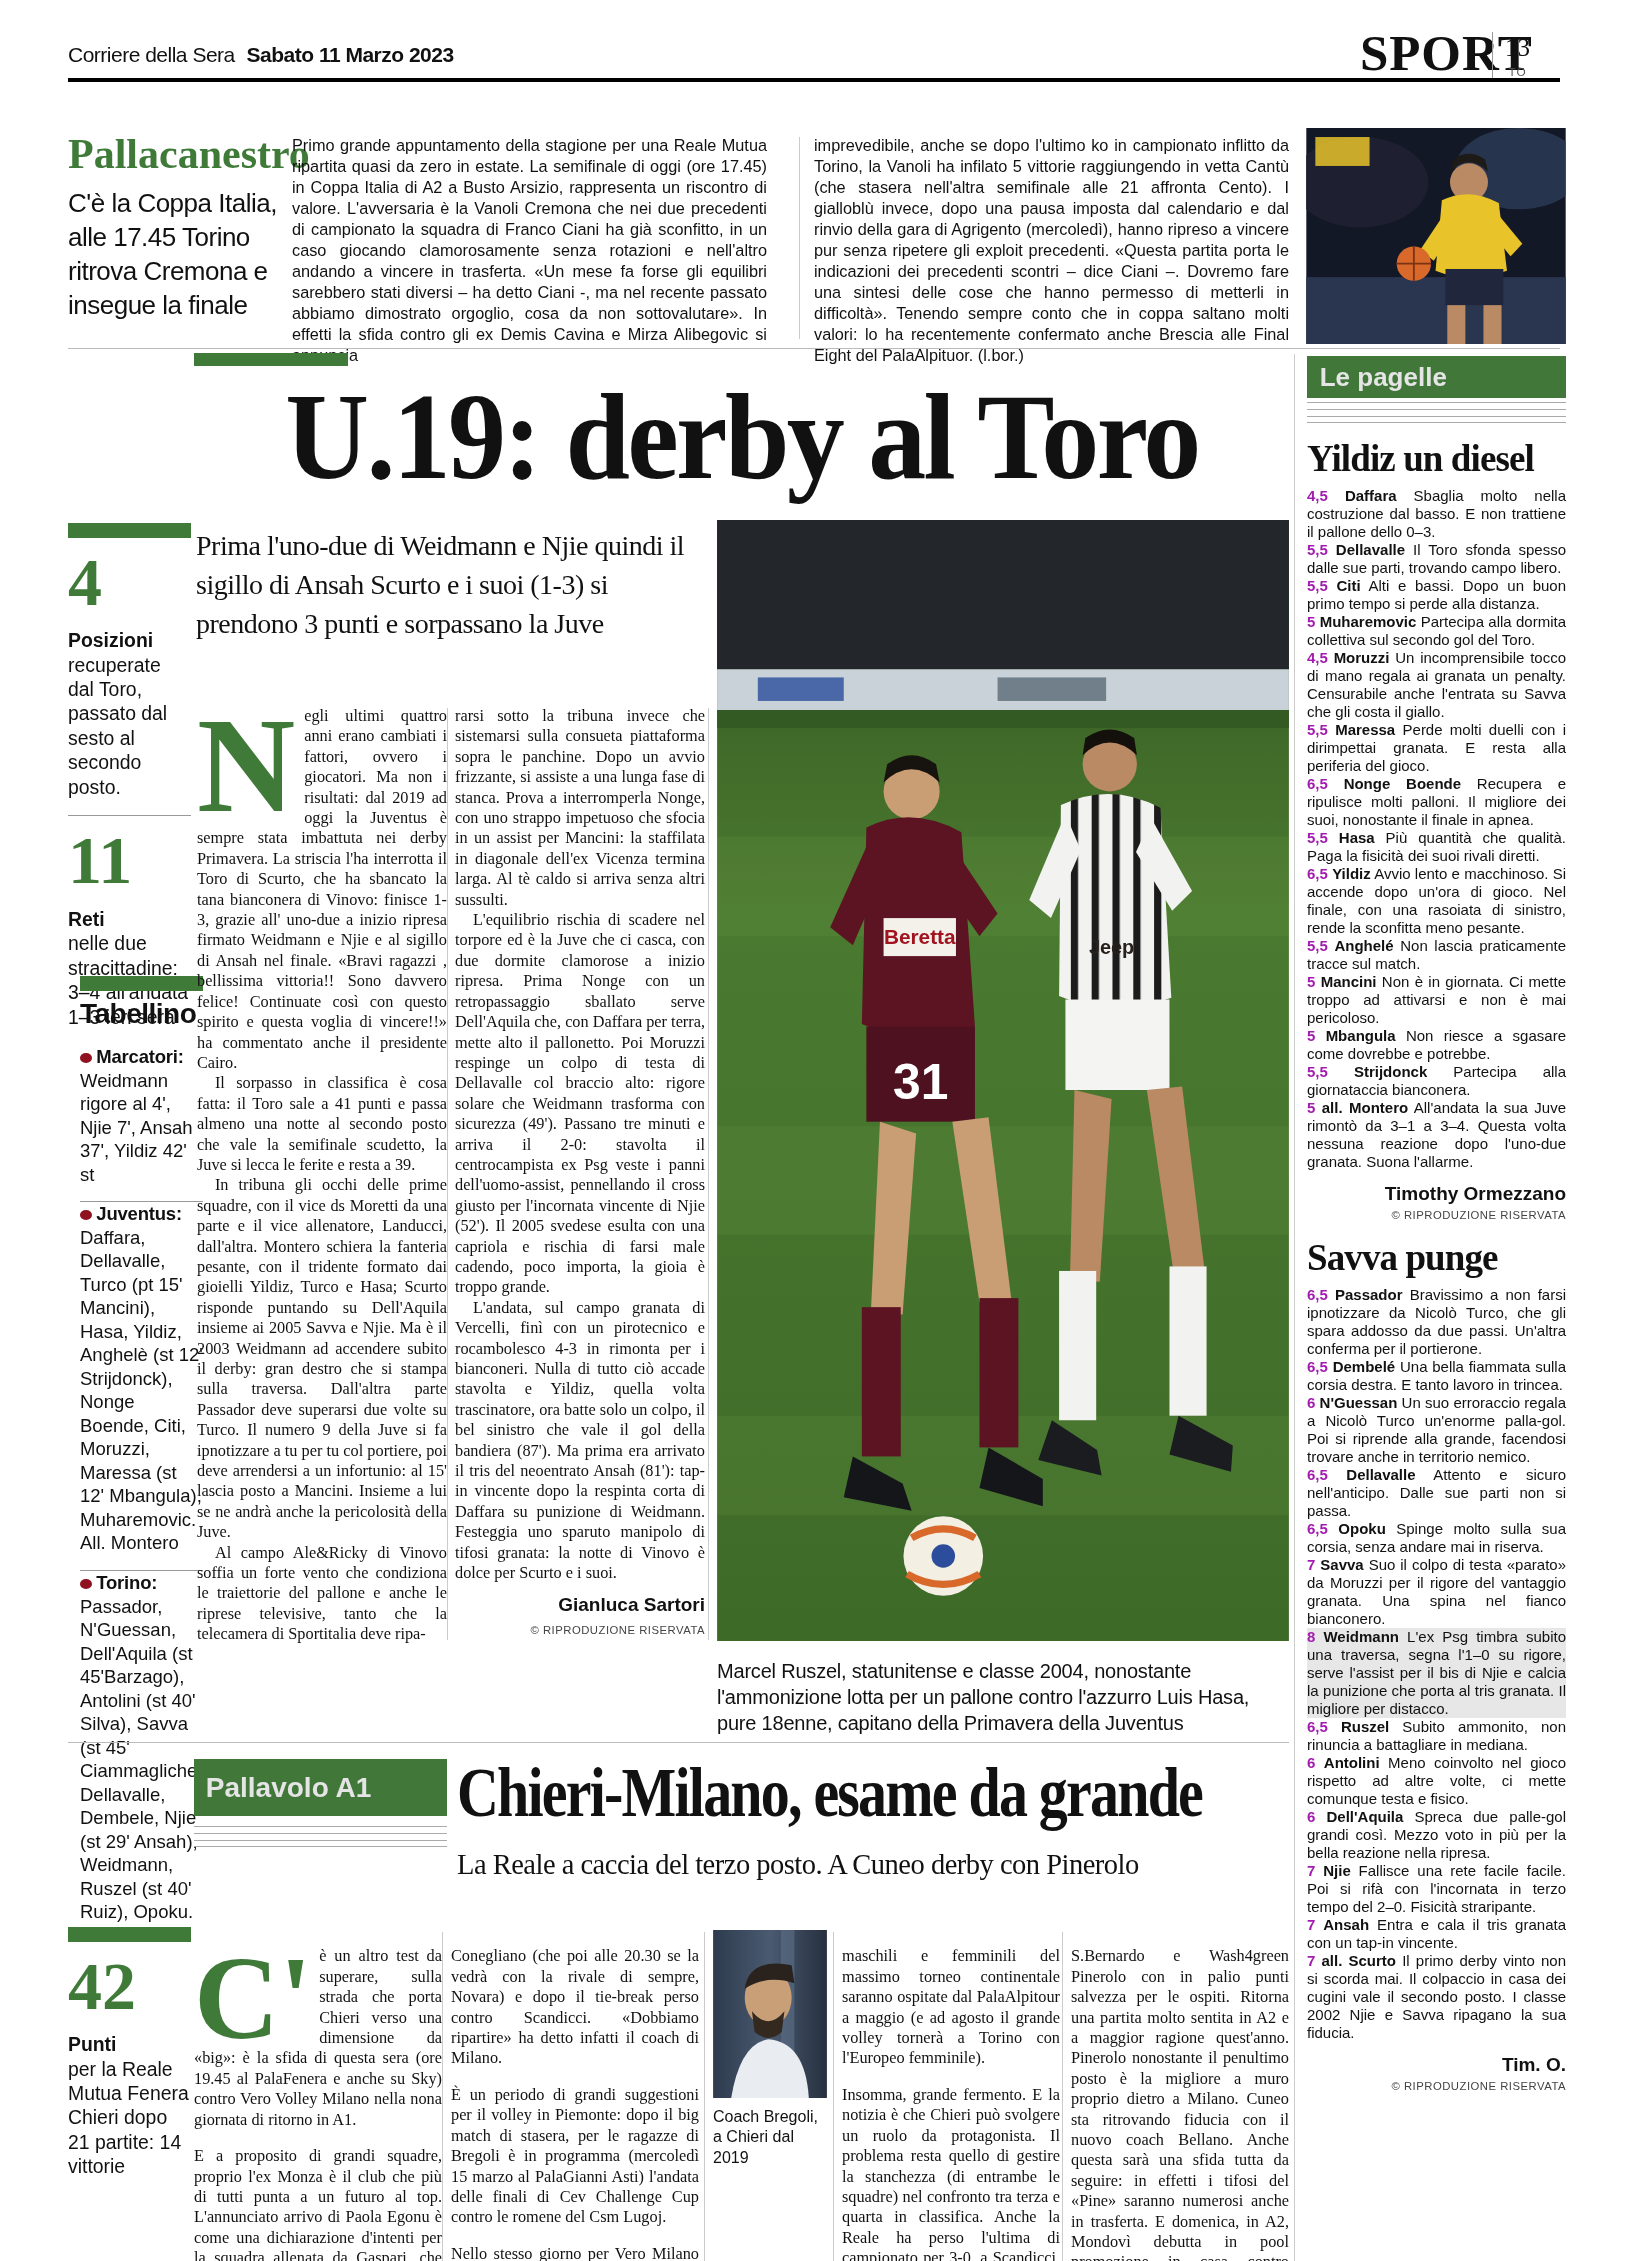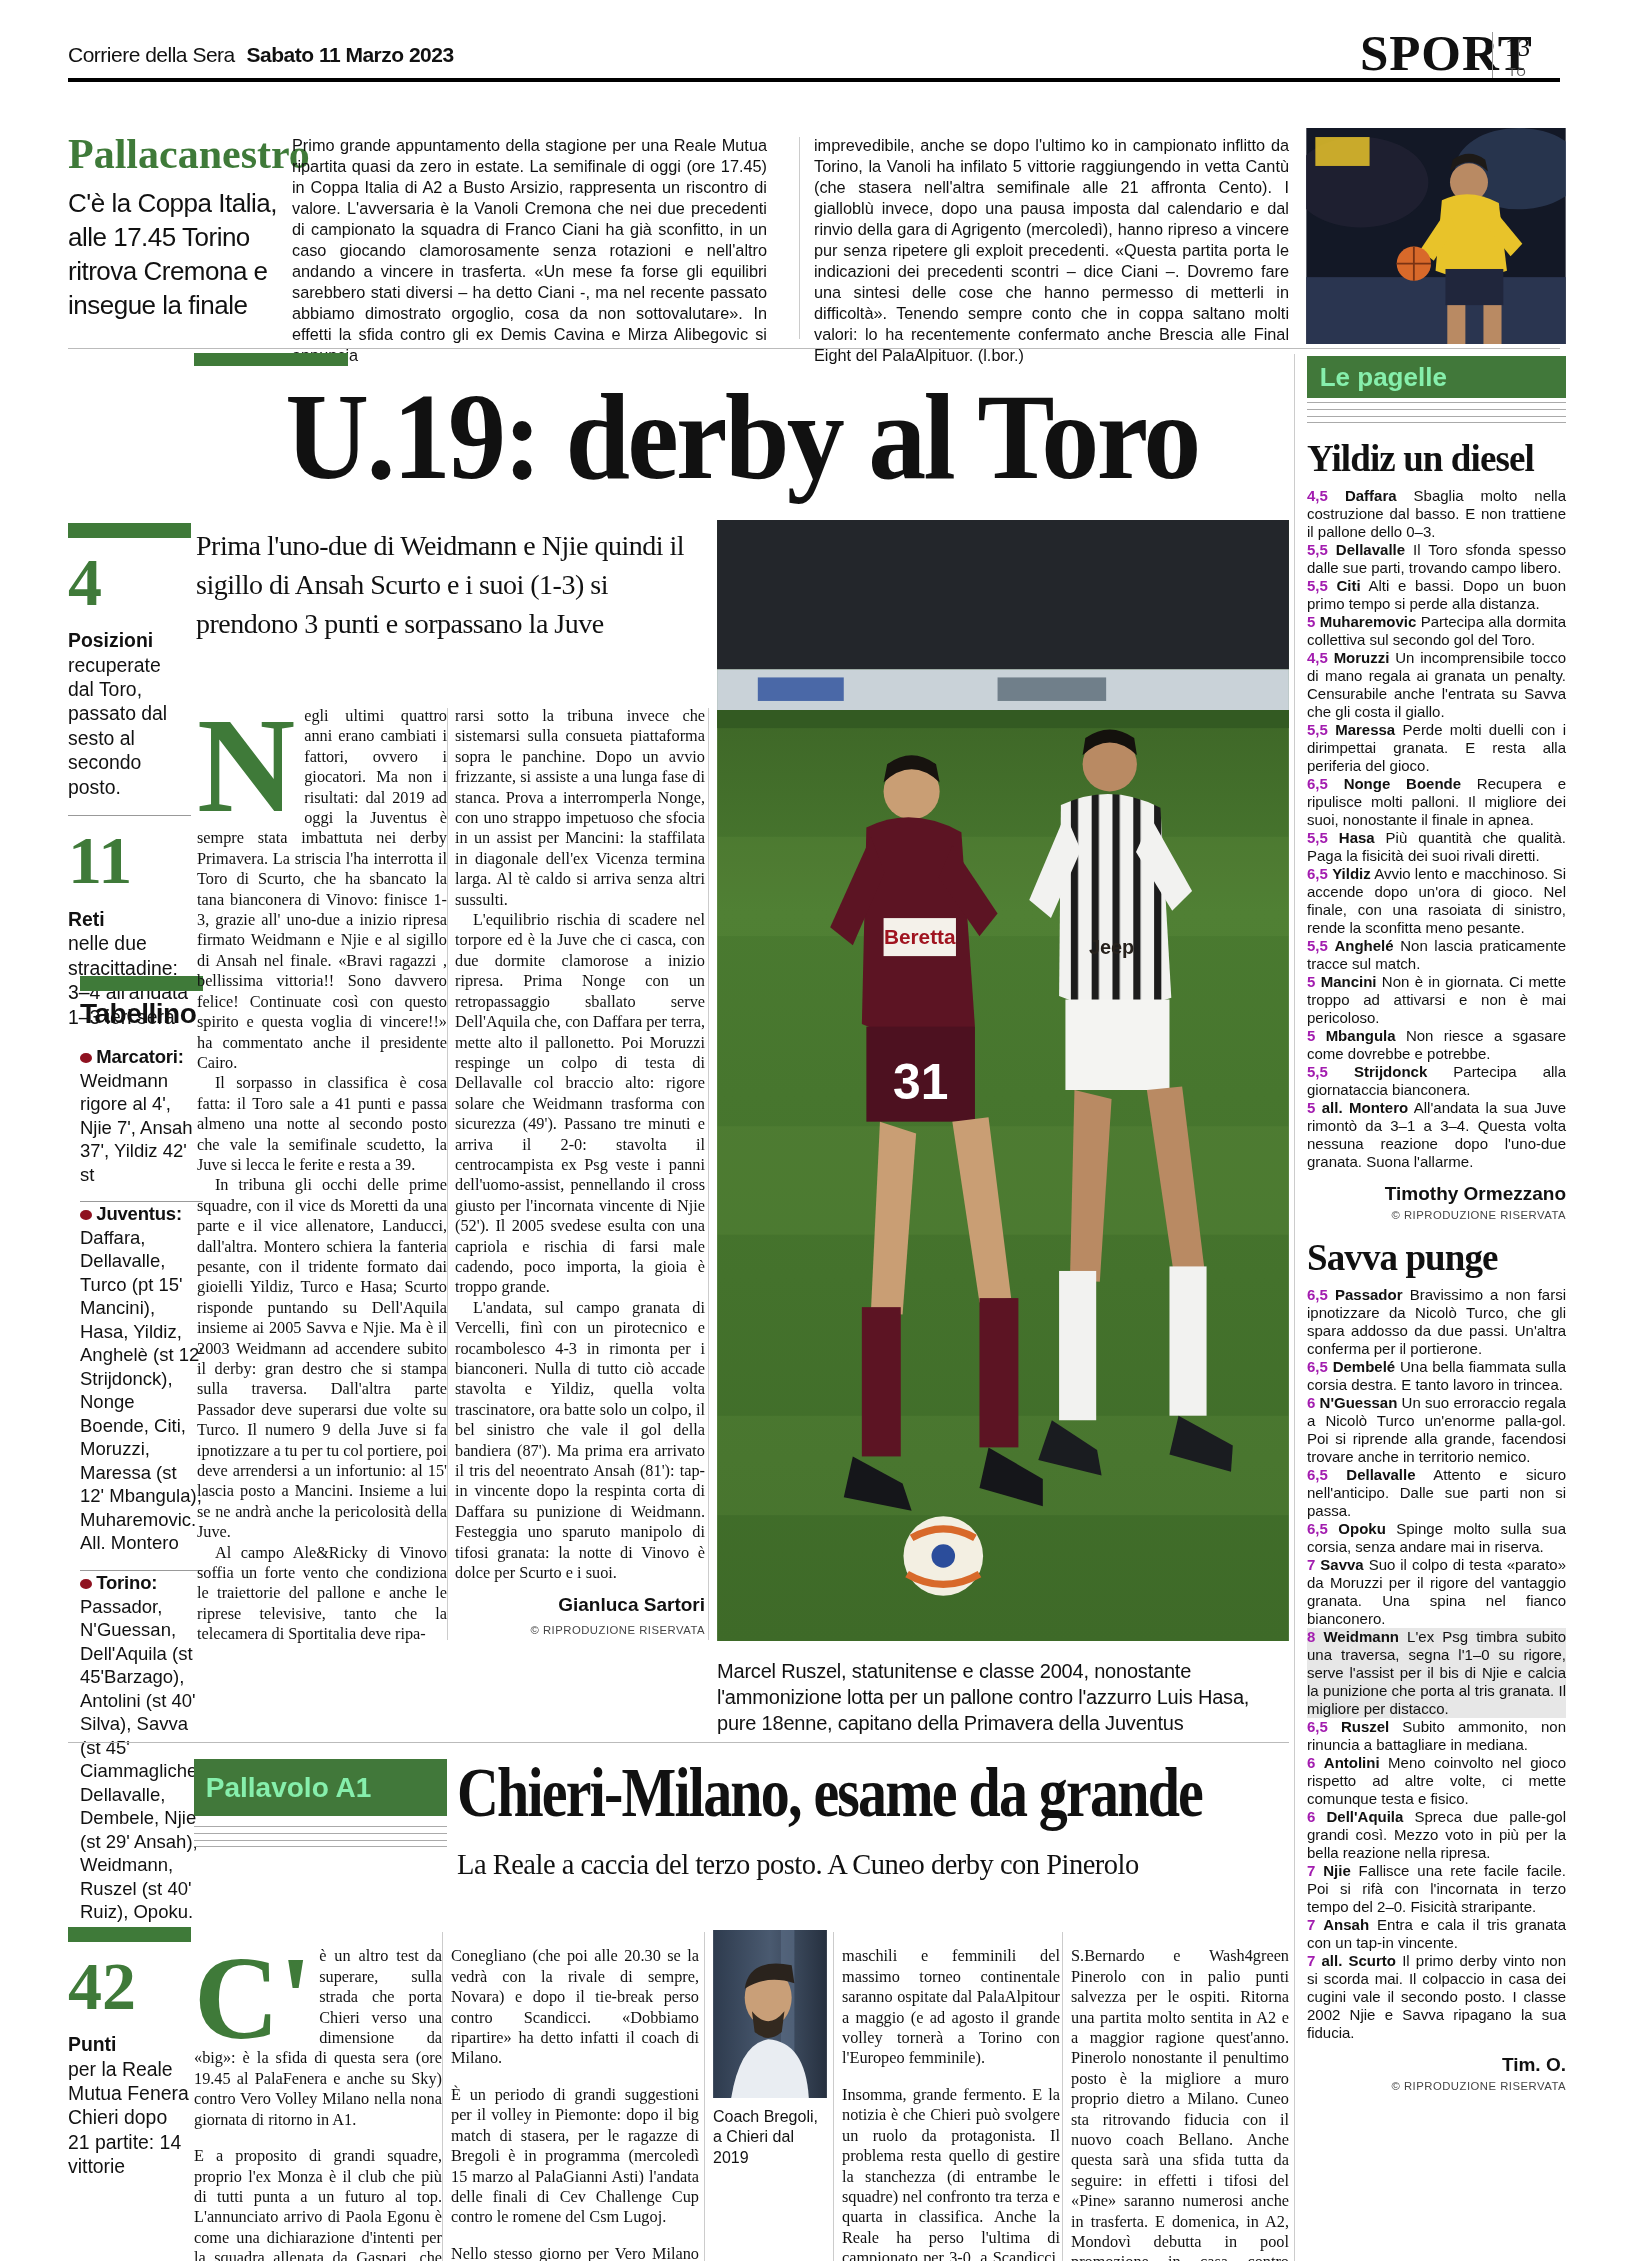--- a/index.html
+++ b/index.html
@@ -58,21 +58,21 @@
   .byline .bn{font-size:19px;font-weight:bold;font-family:"Liberation Sans",sans-serif;}
   .byline .cp{font-size:11.3px;color:#444;letter-spacing:0.5px;font-family:"Liberation Sans",sans-serif;margin-top:4.5px;}
   
   #photo-main{left:717px;top:520px;width:572px;height:1121px;}
   #cap-main{left:717px;top:1652px;width:572px;}
   #cap-main .ct{font-size:23.5px;font-weight:bold;color:#3f7a39;letter-spacing:-0.5px;}
   #cap-main .cx{font-size:20px;line-height:26px;margin-top:6.3px;letter-spacing:-0.2px;}
   
   #pg-vline{left:1294px;top:354px;width:0.9px;height:1985px;background:#ccc;}
   #pagelle{left:1307px;top:356px;width:259px;}
-  .greenbox{background:#41783a;color:#86efac;font-weight:bold;}
+  .greenbox{background:#41783a;color:#e5e5e5;font-weight:bold;}
   #pg-box{height:42px;font-size:26px;line-height:42px;padding-left:12.7px;}
   .sep4{height:21px;background:repeating-linear-gradient(#aaa 0 1.4px, transparent 1.4px 6.8px);margin-top:3.6px;}
   .pg-title{font-family:"Liberation Serif",serif;font-size:37px;font-weight:bold;letter-spacing:-0.9px;
             margin:15.4px 0 8.1px 0;line-height:41px;}
   .pg-entry{font-size:15px;line-height:18px;margin:0;text-align:justify;}
   .pg-entry .sc{color:#a21caf;font-weight:bold;}
   .pg-entry .nm{font-weight:bold;}
   .pg-entry.hl{background:#e7e7e7;}
   
   #vb-rule{left:68px;top:1742px;width:1221px;height:1.4px;background:#bbb;}

